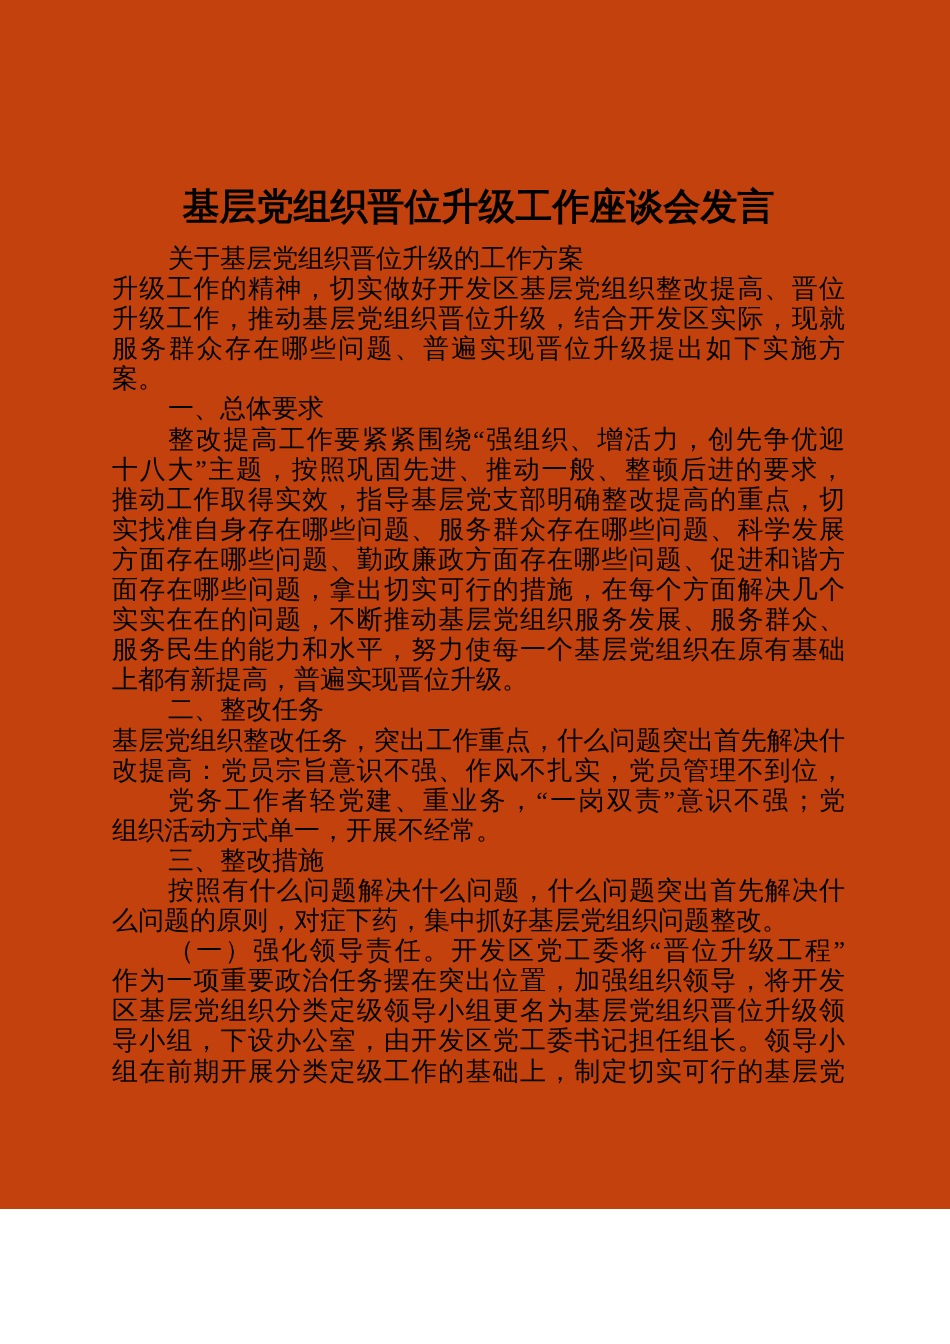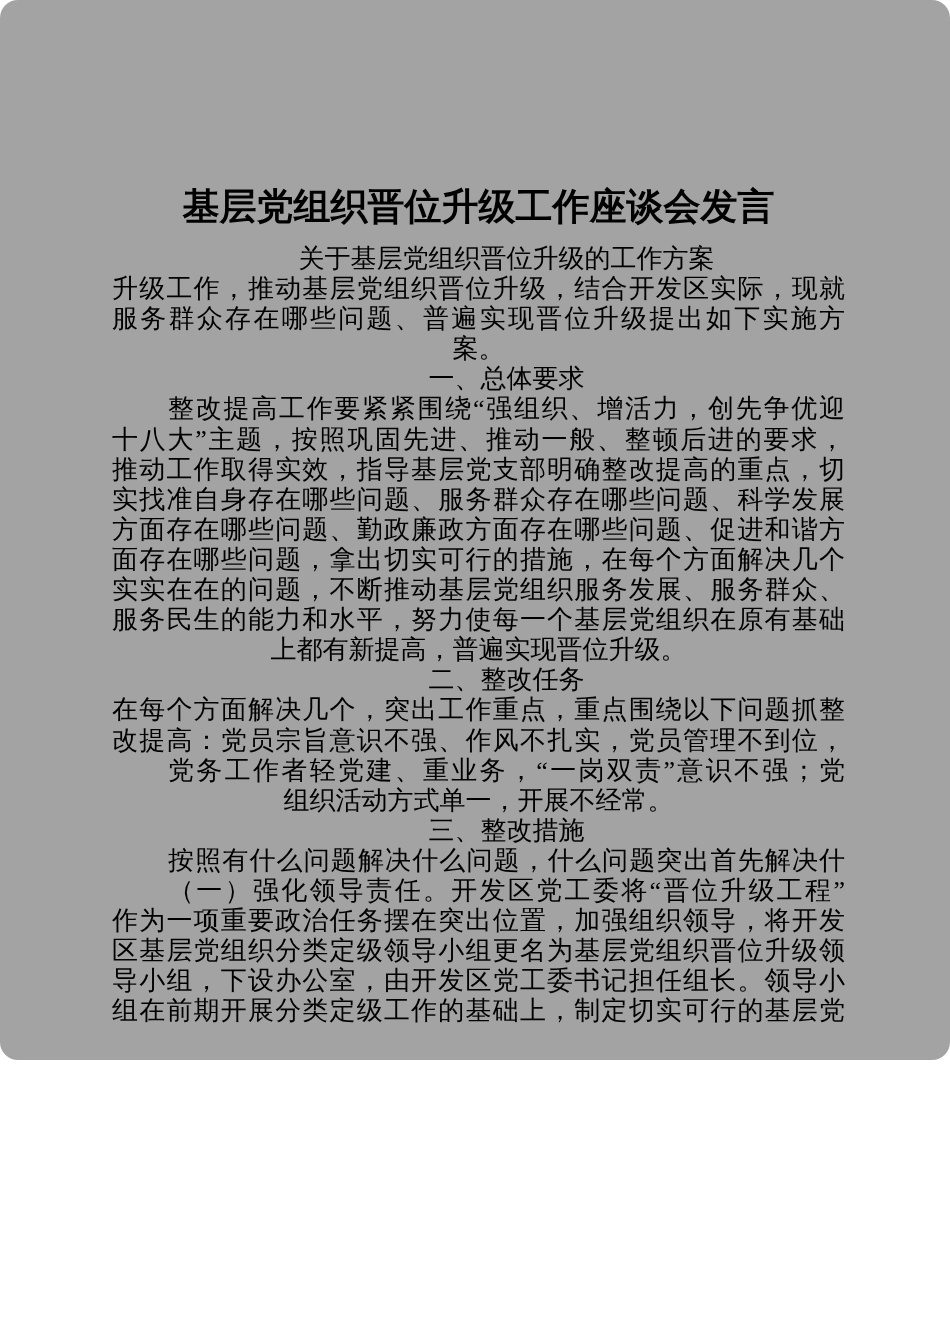--- a/index.html
+++ b/index.html
@@ -3,26 +3,25 @@
 <meta charset="utf-8">
 <style>
   html, body {
     margin: 0;
     padding: 0;
     background: #ffffff;
   }
   .page {
     position: relative;
     width: 950px;
-    height: 1060px;
-    background: #a3a3a3;
+    height: 1209px;
+    background: #c2410c;
     color: #000000;
     font-family: "Liberation Serif", "DejaVu Serif", serif;
     overflow: hidden;
-    border-radius: 18px;
   }
   .doc-title {
     position: absolute;
     left: 112px;
     top: 183px;
     width: 733px;
     text-align: center;
     font-size: 37px;
     line-height: 47px;
     font-weight: bold;
@@ -33,21 +32,21 @@
     position: absolute;
     left: 112px;
     top: 244px;
     width: 733px;
   }
   .line {
     height: 30.1px;
     line-height: 30.1px;
     font-size: 26px;
     overflow: hidden;
-    text-align: center;
+    text-align: left;
   }
   .ind {
     padding-left: 56px;
   }
   .j {
     text-align: justify;
     text-align-last: justify;
     text-justify: inter-character;
   }
   .doc-footer {
@@ -63,40 +62,42 @@
 </style>
 </head>
 <body>
 
 <div class="page">
 
   <div class="doc-title">基层党组织晋位升级工作座谈会发言</div>
 
   <div class="doc-body">
     <div class="line ind">关于基层党组织晋位升级的工作方案</div>
+    <div class="line j">升级工作的精神，切实做好开发区基层党组织整改提高、晋位</div>
     <div class="line j">升级工作，推动基层党组织晋位升级，结合开发区实际，现就</div>
     <div class="line j">服务群众存在哪些问题、普遍实现晋位升级提出如下实施方</div>
     <div class="line">案。</div>
     <div class="line ind">一、总体要求</div>
     <div class="line ind j">整改提高工作要紧紧围绕“强组织、增活力，创先争优迎</div>
     <div class="line j">十八大”主题，按照巩固先进、推动一般、整顿后进的要求，</div>
     <div class="line j">推动工作取得实效，指导基层党支部明确整改提高的重点，切</div>
     <div class="line j">实找准自身存在哪些问题、服务群众存在哪些问题、科学发展</div>
     <div class="line j">方面存在哪些问题、勤政廉政方面存在哪些问题、促进和谐方</div>
     <div class="line j">面存在哪些问题，拿出切实可行的措施，在每个方面解决几个</div>
     <div class="line j">实实在在的问题，不断推动基层党组织服务发展、服务群众、</div>
     <div class="line j">服务民生的能力和水平，努力使每一个基层党组织在原有基础</div>
     <div class="line">上都有新提高，普遍实现晋位升级。</div>
     <div class="line ind">二、整改任务</div>
-    <div class="line j">在每个方面解决几个，突出工作重点，重点围绕以下问题抓整</div>
+    <div class="line j">基层党组织整改任务，突出工作重点，什么问题突出首先解决什</div>
     <div class="line j">改提高：党员宗旨意识不强、作风不扎实，党员管理不到位，</div>
     <div class="line ind j">党务工作者轻党建、重业务，“一岗双责”意识不强；党</div>
     <div class="line">组织活动方式单一，开展不经常。</div>
     <div class="line ind">三、整改措施</div>
     <div class="line ind j">按照有什么问题解决什么问题，什么问题突出首先解决什</div>
+    <div class="line">么问题的原则，对症下药，集中抓好基层党组织问题整改。</div>
     <div class="line ind j">（一）强化领导责任。开发区党工委将“晋位升级工程”</div>
     <div class="line j">作为一项重要政治任务摆在突出位置，加强组织领导，将开发</div>
     <div class="line j">区基层党组织分类定级领导小组更名为基层党组织晋位升级领</div>
     <div class="line j">导小组，下设办公室，由开发区党工委书记担任组长。领导小</div>
     <div class="line j">组在前期开展分类定级工作的基础上，制定切实可行的基层党</div>
   </div>
 
   <div class="doc-footer">第1页 共3页</div>
 
 </div>

